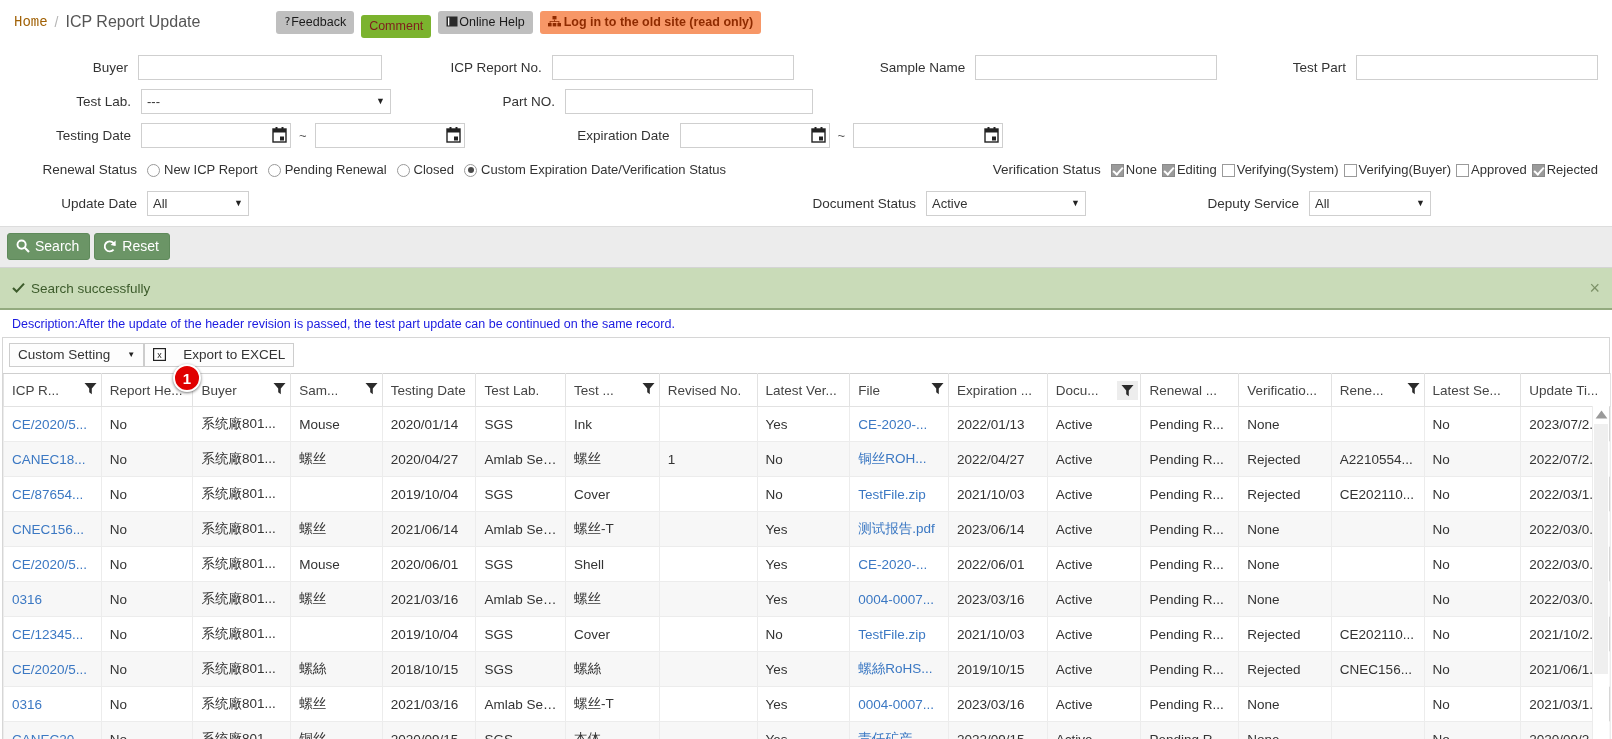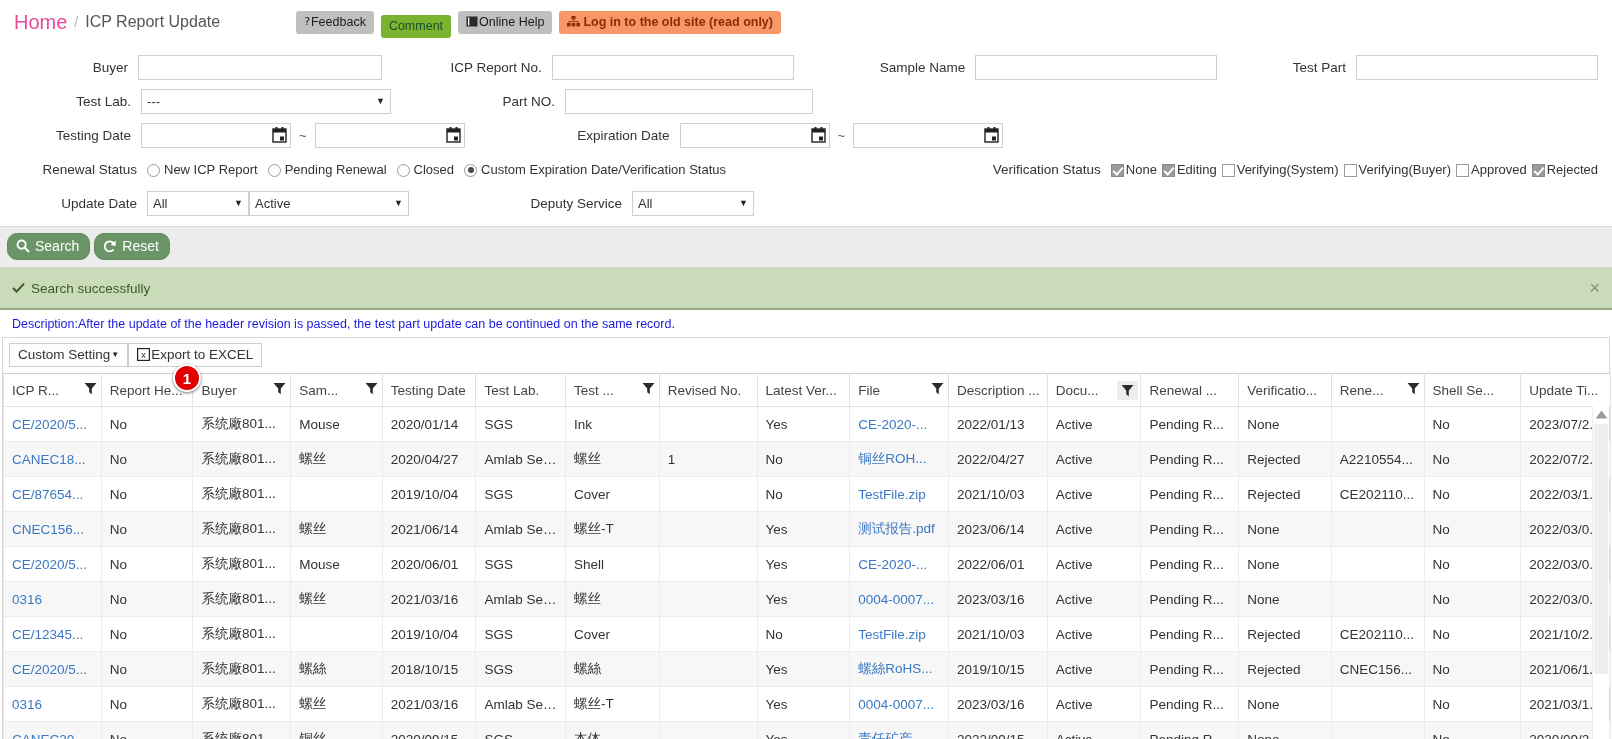--- a/index.html
+++ b/index.html
@@ -14,38 +14,38 @@
   }
 
   
   .topbar {
     height: 44px;
     display: flex;
     align-items: center;
     padding-left: 14px;
     gap: 0;
   }
-  .crumb { color: #ec4899; font-size: 20px; }
+  .crumb { color: #a16207; font-size: 14px; font-family: Liberation Mono, monospace; }
   .crumb-sep { color: #b5b5b5; margin: 0 7px; font-size: 14px; }
   .crumb-current { color: #555; font-size: 16px; }
   .topbtns { display: flex; align-items: center; gap: 7px; margin-left: 76px; }
   .tbtn {
     font-size: 12.5px;
     padding: 3px 7px 4px 7px;
     border-radius: 3px;
     line-height: 14px;
     display: inline-flex;
     align-items: center;
     gap: 1px;
     white-space: nowrap;
     cursor: pointer;
     border: 1px solid transparent;
   }
   .tbtn-grey { background: #bfbfbf; color: #1a1a1a; }
-  .tbtn-green { background: #7bb32e; color: #14532d; margin-top: 8px; }
+  .tbtn-green { background: #7bb32e; color: #7f1d1d; margin-top: 8px; }
   .tbtn-orange { background: #f79767; color: #8f2b00; font-weight: bold; }
   .glyph { font-family: "DejaVu Sans", sans-serif; font-size: 11px; }
 
   
   .form {
     padding: 6px 14px 6px 14px;
     border-bottom: 1px solid #dddddd;
   }
   .frow { display: flex; align-items: center; height: 34px; }
   .lbl {
@@ -116,21 +116,21 @@
     background: #ececec;
     border-bottom: 1px solid #d4d4d4;
     padding: 6px 0 7px 7px;
     display: flex;
     gap: 4px;
   }
   .gbtn {
     background: #6b9566;
     color: #ffffff;
     border: 1px solid #5f8a5b;
-    border-radius: 10px;
+    border-radius: 3px;
     font-size: 14px;
     padding: 4px 10px 5px 8px;
     display: inline-flex;
     align-items: center;
     gap: 5px;
     cursor: pointer;
   }
 
   
   .alert {
@@ -160,21 +160,21 @@
     display: flex; align-items: center; gap: 0;
     padding: 5px 6px 6px 6px;
     background: #ffffff;
     position: relative;
   }
   .tbtn2 {
     border: 1px solid #cdcdcd;
     background: #fdfdfd;
     font-size: 13.5px;
     padding: 3px 8px 4px 8px;
-    display: inline-flex; align-items: center; gap: 1px;
+    display: inline-flex; align-items: center; gap: 17px;
     cursor: pointer; white-space: nowrap;
     color: #333;
   }
   .hl-wrap {
     border: 2px solid #ee1111;
     padding: 1px;
     margin: 0 3px;
     display: inline-flex;
   }
 
@@ -422,20 +422,21 @@
       <span class="opt-txt" style="margin-right:0">Rejected</span>
     </span>
   </div>
 
   <div class="frow">
     <span class="lbl" style="width:133px">Update Date</span>
     <div class="sel" style="width:102px">
       <span>All</span>
       <span class="caret">▼</span>
     </div>
+    <span class="lbl" style="width:677px">Document Status</span>
     <div class="sel" style="width:160px">
       <span>Active</span>
       <span class="caret">▼</span>
     </div>
     <span class="lbl" style="width:223px">Deputy Service</span>
     <div class="sel" style="width:122px">
       <span>All</span>
       <span class="caret">▼</span>
     </div>
   </div>
@@ -577,21 +578,21 @@
             <th>
               <div class="hdr">
                 <span class="htxt">File</span>
                 <span class="funnel"><svg width="13" height="13" viewBox="0 0 13 13">
                     <polygon points="0.5,1 12.5,1 7.8,6.5 7.8,12.2 5.2,10.3 5.2,6.5" fill="#2b2b2b"></polygon>
                   </svg></span>
               </div>
             </th>
             <th>
               <div class="hdr">
-                <span class="htxt">Description ...</span>
+                <span class="htxt">Expiration ...</span>
               </div>
             </th>
             <th class="filtered">
               <div class="hdr">
                 <span class="htxt">Docu...</span>
                 <span class="funnel funnel-bg">
                   <svg width="13" height="13" viewBox="0 0 13 13">
                     <polygon points="0.5,1 12.5,1 7.8,6.5 7.8,12.2 5.2,10.3 5.2,6.5" fill="#2b2b2b"></polygon>
                   </svg>
                 </span>
@@ -610,21 +611,21 @@
             <th>
               <div class="hdr">
                 <span class="htxt">Rene...</span>
                 <span class="funnel"><svg width="13" height="13" viewBox="0 0 13 13">
                     <polygon points="0.5,1 12.5,1 7.8,6.5 7.8,12.2 5.2,10.3 5.2,6.5" fill="#2b2b2b"></polygon>
                   </svg></span>
               </div>
             </th>
             <th>
               <div class="hdr">
-                <span class="htxt">Shell Se...</span>
+                <span class="htxt">Latest Se...</span>
               </div>
             </th>
             <th>
               <div class="hdr">
                 <span class="htxt">Update Ti...</span>
               </div>
             </th>
           </tr>
       </thead>
       <tbody id="body-rows">

